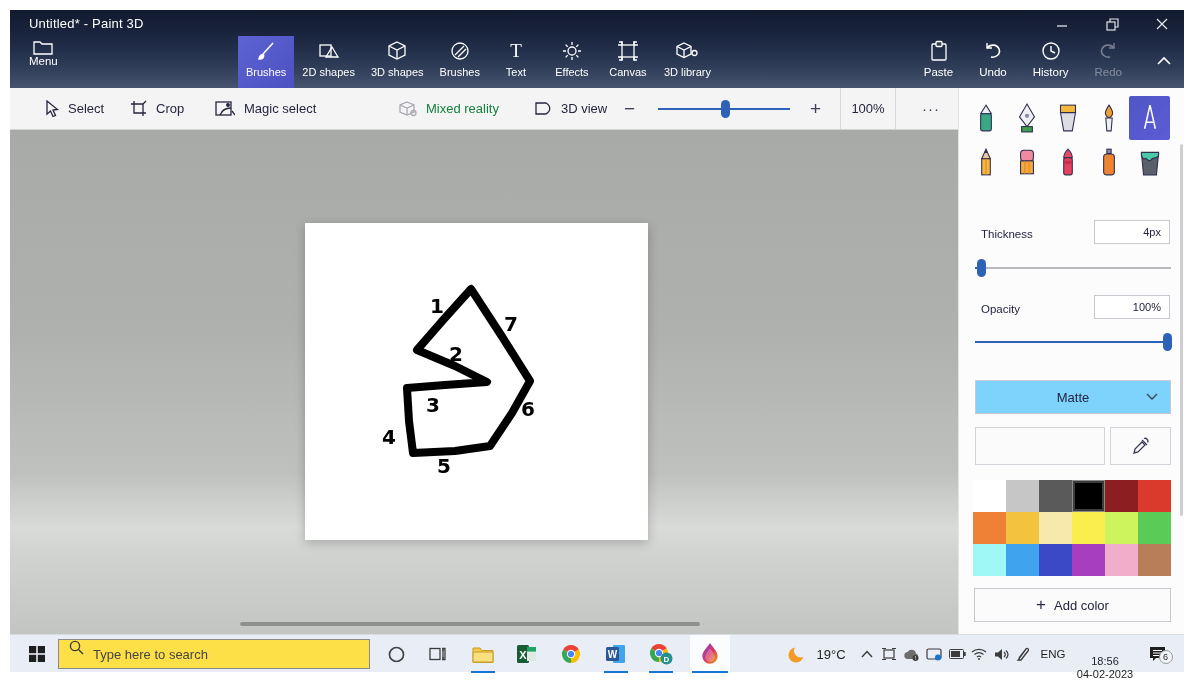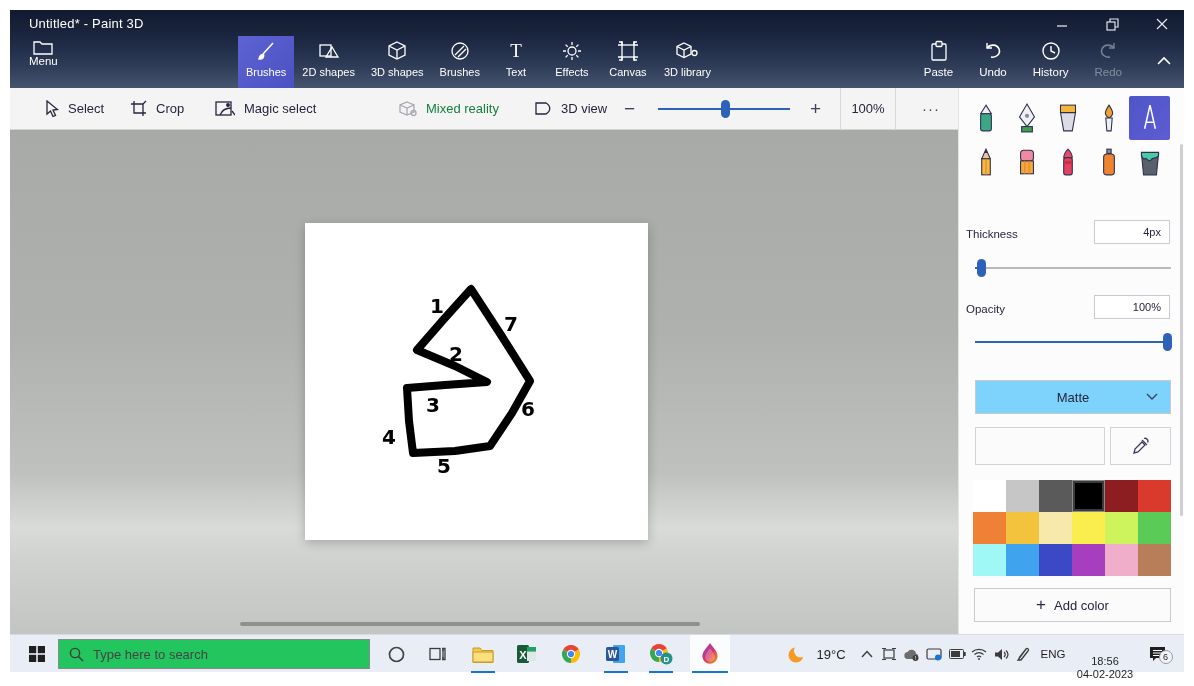--- a/index.html
+++ b/index.html
@@ -46,21 +46,21 @@
   .vlabel{font-family:"DejaVu Sans",sans-serif;font-size:20px;font-weight:bold;fill:#000;text-anchor:middle;}
   .hscroll{position:absolute;left:230px;top:492px;width:460px;height:4px;background:#8f918f;border-radius:2px;}
 
   
   .sidebar{position:absolute;left:948px;top:78px;width:226px;height:546px;background:#fcfcfd;
     border-left:1px solid #e3e3e6;color:#25253f;}
   .brush-grid{position:absolute;left:6px;top:8px;display:grid;grid-template-columns:repeat(5,41px);grid-auto-rows:44px;}
   .brush-cell{display:flex;align-items:center;justify-content:center;border-radius:2px;}
   .brush-cell.selected{background:linear-gradient(135deg,#4e56c6,#5e5cd4);}
   .v-scroll{position:absolute;right:1px;top:56px;width:3px;height:372px;background:#cfcfd2;border-radius:2px;}
-  .side-label{position:absolute;left:7px;font-size:11.5px;}
+  .side-label{position:absolute;left:22px;font-size:11.5px;}
   .side-input{position:absolute;left:135px;width:76px;height:24px;border:1px solid #c9c9d2;background:#fff;
     display:flex;align-items:center;justify-content:flex-end;padding-right:8px;font-size:11px;}
   .slider{position:absolute;left:16px;width:196px;height:20px;}
   .slider .track{position:absolute;left:0;right:0;top:9px;height:2px;background:#b9b9bd;}
   .slider .fill{position:absolute;left:0;top:9px;height:2px;background:#2d62b8;}
   .slider .thumb{position:absolute;top:1px;width:9px;height:18px;border-radius:5px;background:#2d62b8;transform:translateX(-4px);}
   .matte-box{position:absolute;left:16px;top:292px;width:196px;height:34px;border:1px solid #c9c9d2;background:#7dd3fc;
     display:flex;align-items:center;justify-content:center;font-size:13px;}
   .matte-box .chev{position:absolute;right:12px;top:12px;}
   .color-well{position:absolute;left:16px;top:339px;width:130px;height:38px;border:1px solid #d2d2d8;background:#fbfbfc;}
@@ -69,22 +69,22 @@
   .palette{position:absolute;left:14px;top:392px;width:198px;display:grid;grid-template-columns:repeat(6,33px);grid-auto-rows:32px;}
   .swatch{width:33px;height:32px;}
   .swatch.selected{outline:2px solid #3c3c3c;outline-offset:-3px;border:1px solid #8b8b8b;}
   .add-color{position:absolute;left:15px;top:500px;width:197px;height:34px;border:1px solid #c9c9d2;background:#fbfbfc;
     display:flex;align-items:center;justify-content:center;gap:8px;font-size:13px;}
   .add-color .plus{font-size:17px;color:#2b2b49;}
 
   
   .taskbar{position:absolute;left:0;top:624px;width:1174px;height:38px;background:#e9edf6;border-top:1px solid #d7dbe6;}
   .tb{position:absolute;top:0;height:38px;display:flex;align-items:center;justify-content:center;}
-  .searchbox{position:absolute;left:48px;top:4px;width:312px;height:30px;background:#22c55e;border:1px solid #8a8a8a;
-    display:flex;align-items:center;padding-left:10px;gap:9px;}
+  .searchbox{position:absolute;left:48px;top:4px;width:312px;height:30px;background:#fde047;border:1px solid #8a8a8a;
+    display:flex;padding-left:10px;gap:9px;}
   .searchbox input{border:none;outline:none;font-size:13px;width:240px;background:transparent;color:#333;
     font-family:"Liberation Sans",sans-serif;}
   .searchbox input::placeholder{color:#454545;opacity:1;}
   .app-slot{position:absolute;top:0;width:40px;height:38px;display:flex;align-items:center;justify-content:center;}
   .app-slot.active{background:#fbfcfe;}
   .app-slot .underline{position:absolute;bottom:0;left:8px;right:8px;height:2.5px;background:#1574d4;display:none;}
   .app-slot.running .underline{display:block;}
   .app-slot.active .underline{left:2px;right:2px;}
   .temp{font-size:13px;color:#1f1f1f;}
   .tray-ico{width:22px;display:flex;justify-content:center;}

